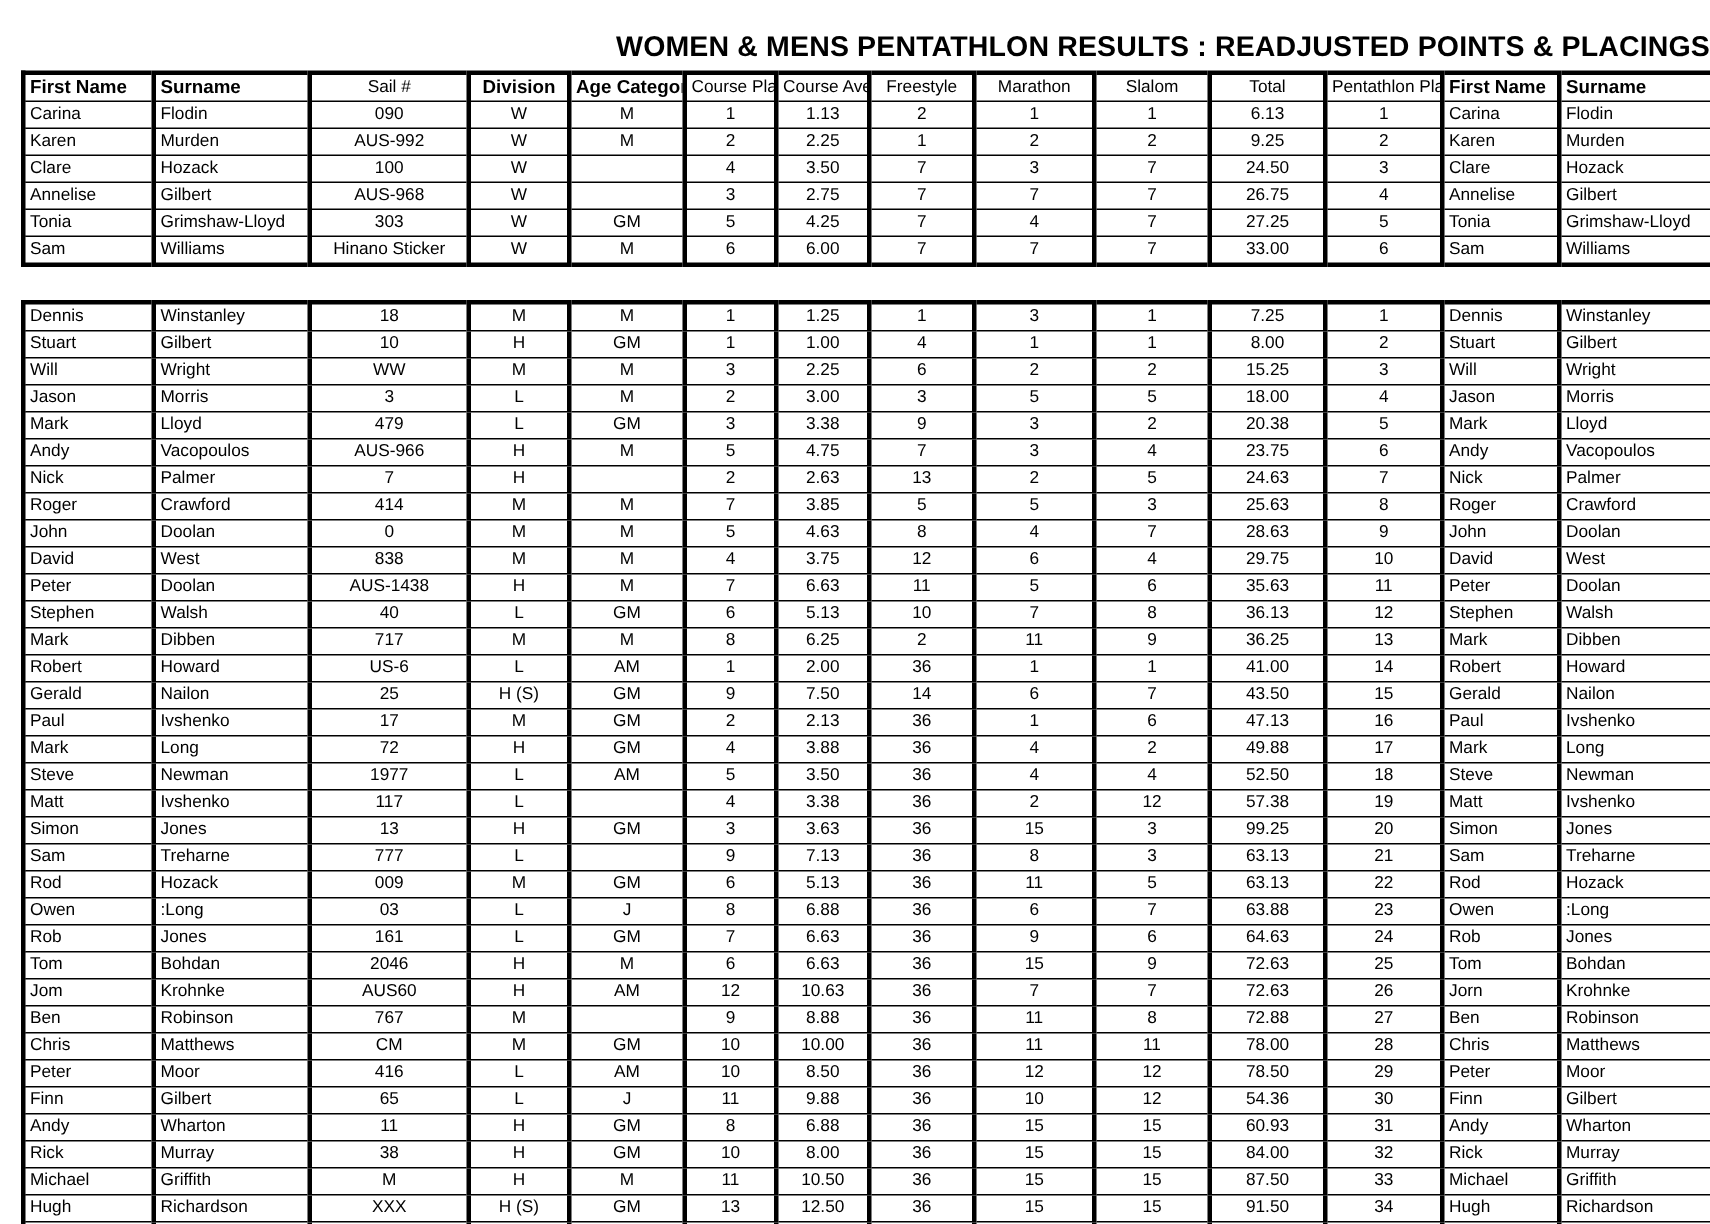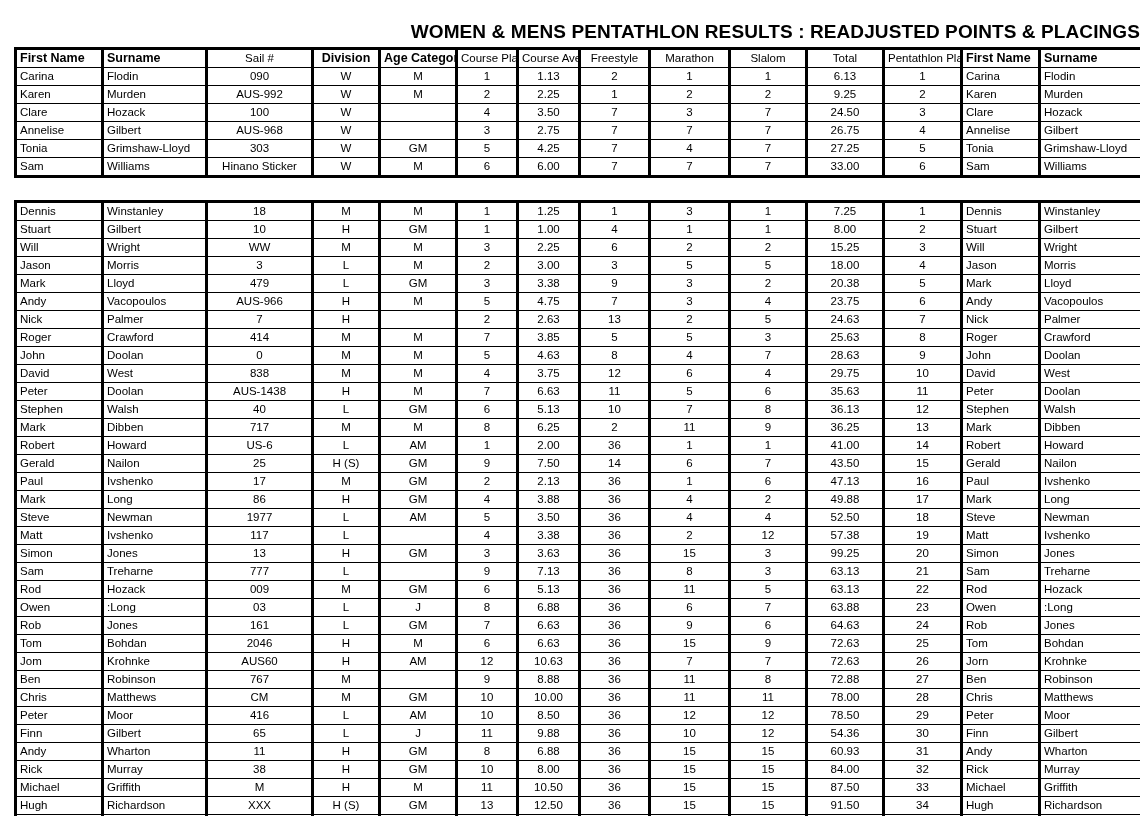--- a/index.html
+++ b/index.html
@@ -506,21 +506,21 @@
             <td class="t-center grp">1</td>
             <td class="t-center grp">6</td>
             <td class="t-center grp">47.13</td>
             <td class="t-center grp">16</td>
             <td class="t-left grp">Paul</td>
             <td class="t-left grp">Ivshenko</td>
           </tr>
           <tr>
             <td class="t-left">Mark</td>
             <td class="t-left grp">Long</td>
-            <td class="t-center grp">86</td>
+            <td class="t-center grp">72</td>
             <td class="t-center grp">H</td>
             <td class="t-center grp">GM</td>
             <td class="t-center grp">4</td>
             <td class="t-center grp">3.88</td>
             <td class="t-center grp">36</td>
             <td class="t-center grp">4</td>
             <td class="t-center grp">2</td>
             <td class="t-center grp">49.88</td>
             <td class="t-center grp">17</td>
             <td class="t-left grp">Mark</td>

